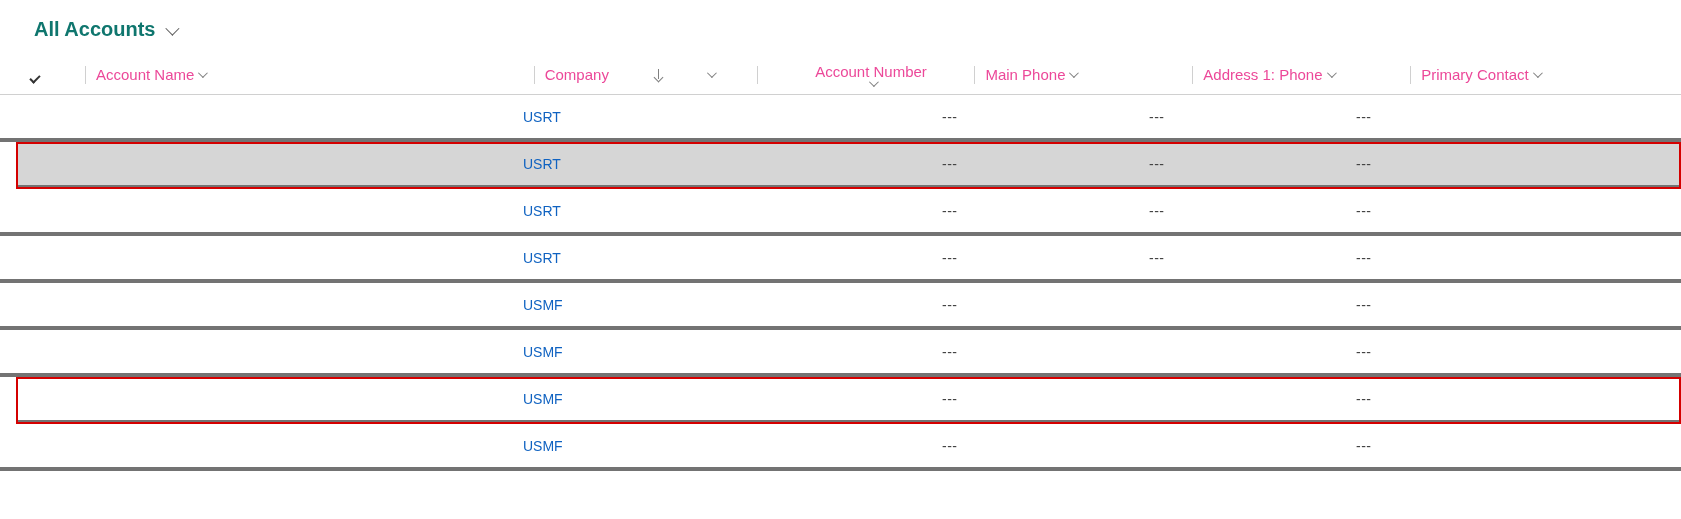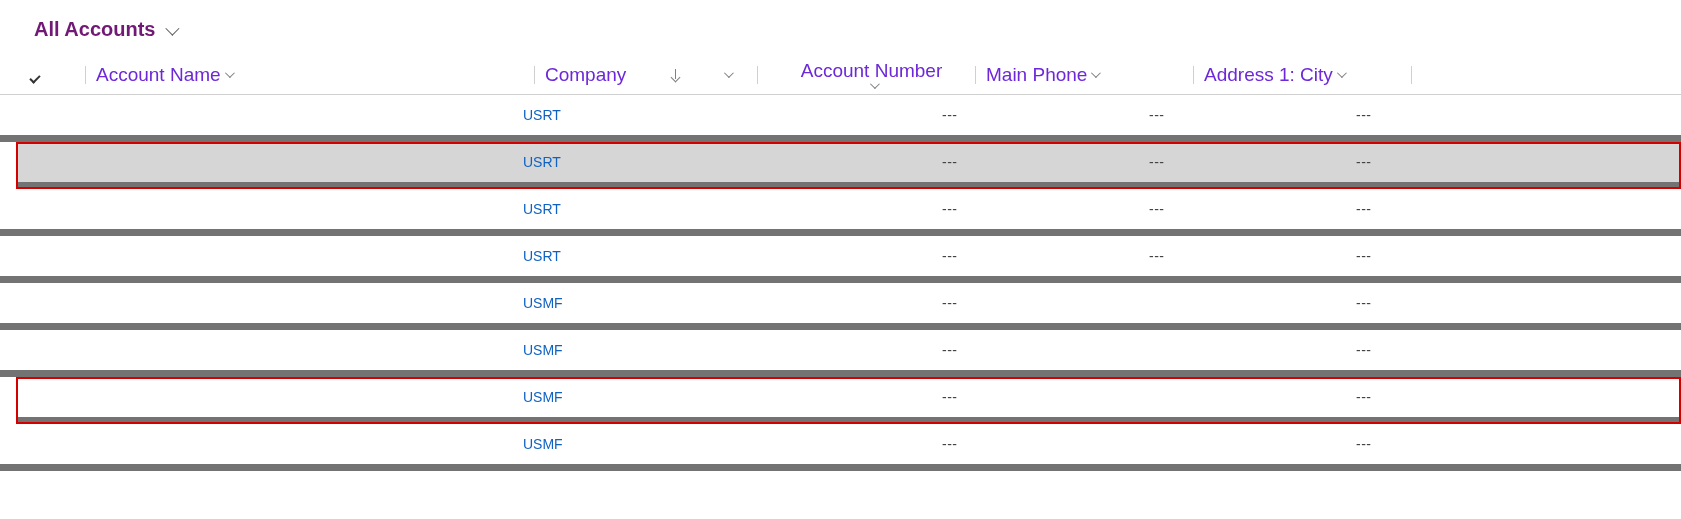--- a/index.html
+++ b/index.html
@@ -12,21 +12,21 @@
     }
     .header {
       display: flex;
       align-items: center;
       padding: 18px 0 14px 34px;
       gap: 8px;
     }
     .header-title {
       font-size: 20px;
       font-weight: 600;
-      color: #701a75;
+      color: #0f766e;
     }
     .chev {
       display: inline-block;
       width: 10px; height: 10px;
       border-right: 1.5px solid #5b5b5b;
       border-bottom: 1.5px solid #5b5b5b;
       transform: rotate(45deg) translateY(-2px);
       margin-left: 2px;
     }
     .chev.small {
@@ -50,41 +50,41 @@
       display:inline-block; width:14px; height:14px; position:relative;
     }
     .tick::after{
       content:""; position:absolute; left:2px; top:5px; width:4px; height:8px;
       border-right:2px solid #333; border-bottom:2px solid #333; transform:rotate(45deg);
     }
 
     .col-header-row {
       display:flex; align-items:center; height:40px;
       border-bottom: 1px solid #d0d0d0;
-      color:#6d28d9; font-size:19px;
+      color:#ec4899; font-size:15px;
       padding-left: 30px;
     }
     .col-header-row .sep {
       width:1px; height:18px; background:#d0d0d0; margin-right:10px;
     }
     .col-header {
       display:flex; align-items:center; cursor:pointer; user-select:none;
     }
     .col.select { width: 55px; display:flex; align-items:center; }
     .col.name   { width: 438px; }
     .col.company{ width: 212px; gap: 39px; }
     .col.acctno { width: 207px; flex-direction: column; }
     .col.phone  { width: 207px; }
     .col.city   { width: 207px; }
     .col.primary{ width: 260px; }
 
     .rows { padding-left: 0; }
     .row {
       display:flex; align-items:center; height:47px;
-      border-bottom: 7px solid #737373;
+      border-bottom: 4px solid #737373;
       padding-left: 30px;
       position:relative;
     }
     .row.highlighted { background:#d6d6d6; outline:2px solid #d40000; outline-offset:-2px; margin-left:16px; padding-left:14px;}
     .row.redbox { outline:2px solid #d40000; outline-offset:-2px; margin-left:16px; padding-left:14px;}
     .row .col.select { }
     .row .company-link { color:#0f62c1; }
     .row .dash { color:#444; letter-spacing:0.5px; }
   </style>
 </head>
@@ -120,25 +120,29 @@
   </div>
 
   <span class="sep"></span>
   <div class="col phone col-header">
     <span>Main Phone</span>
     <span class="chev small"></span>
   </div>
 
   <span class="sep"></span>
   <div class="col city col-header">
-    <span>Address 1: City</span>
-    <span class="chev small"></span>
-  </div>
-
-  <span class="sep"></span>
+    <span>Address 1: Phone</span>
+    <span class="chev small"></span>
+  </div>
+
+  <span class="sep"></span>
+  <div class="col primary col-header">
+    <span>Primary Contact</span>
+    <span class="chev small"></span>
+  </div>
 </div>
 
 <div class="rows" id="rows-container">
     <div class="row">
       <div class="col select"></div>
       <div class="col name"><span></span></div>
       <div class="col company"><span class="company-link">USRT</span></div>
       <div class="col acctno"><span class="dash"></span></div>
       <div class="col phone"><span class="dash">---</span></div>
       <div class="col city"><span class="dash">---</span></div>

